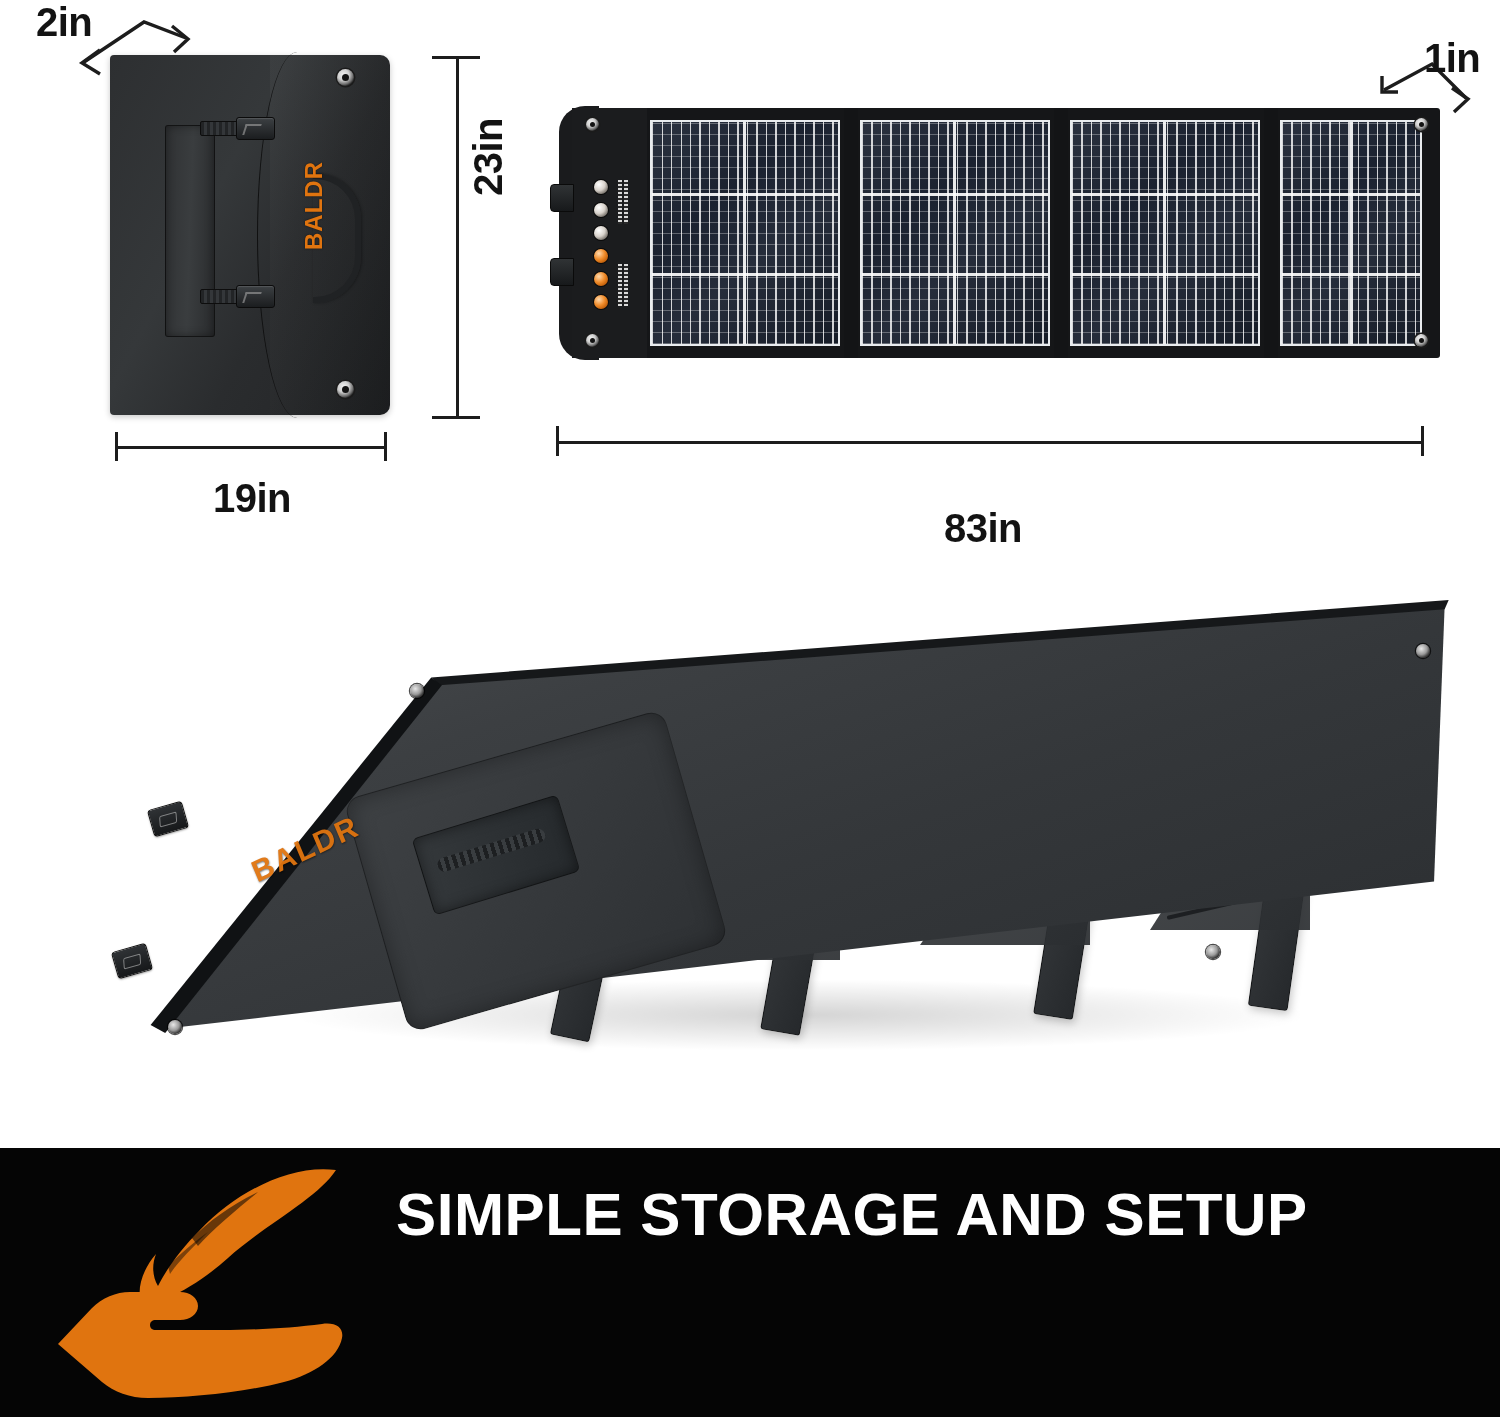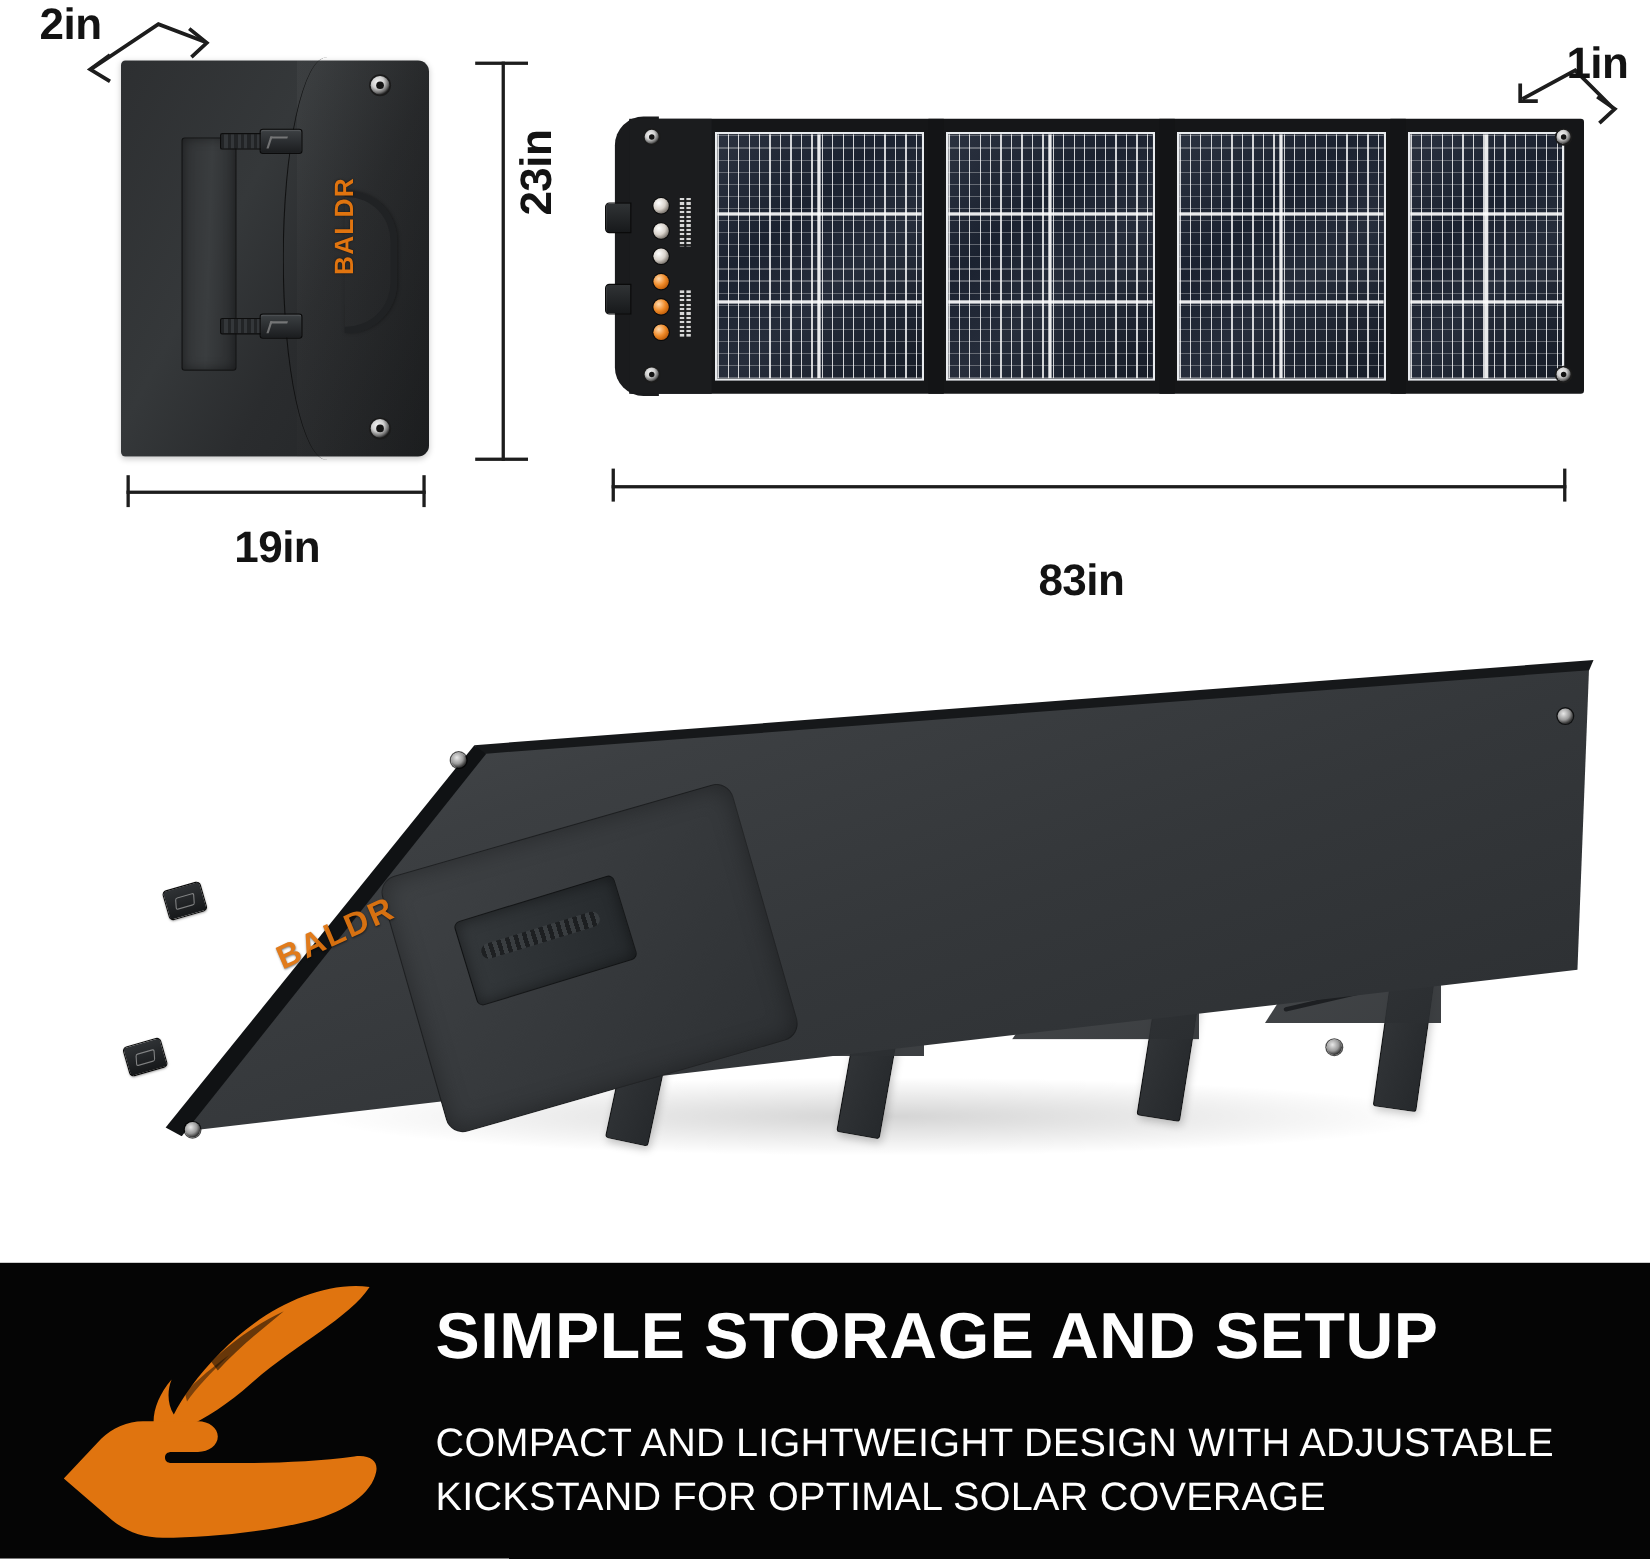--- a/index.html
+++ b/index.html
@@ -318,14 +318,13 @@
 
     <path d="M18 186 L52 150 C62 140 76 134 90 134 L140 134
              C150 134 158 140 158 148 C158 156 150 162 140 162 L116 162
              C112 162 110 164 110 167 C110 170 112 172 116 172 L182 172
              C214 172 252 170 282 166 C296 164 304 170 302 180
              C298 200 274 216 244 224 C206 234 150 240 108 240
              C90 240 74 234 62 224 Z" fill="#e0740f"></path>
   </svg>
 
   <div class="headline">SIMPLE STORAGE AND SETUP</div>
-  <div class="sub">COMPACT AND LIGHTWEIGHT DESIGN WITH ADJUSTABLE KICKSTAND FOR OPTIMAL SOLAR COVERAGE</div>
 </div>
 
 </body></html>

